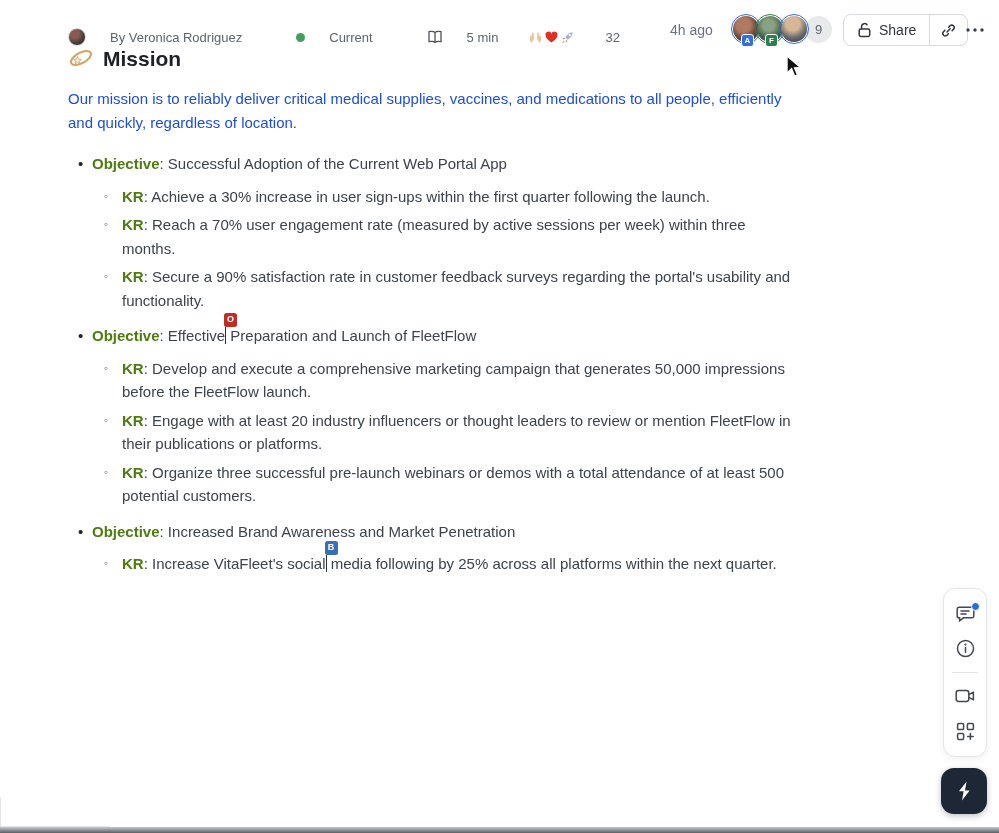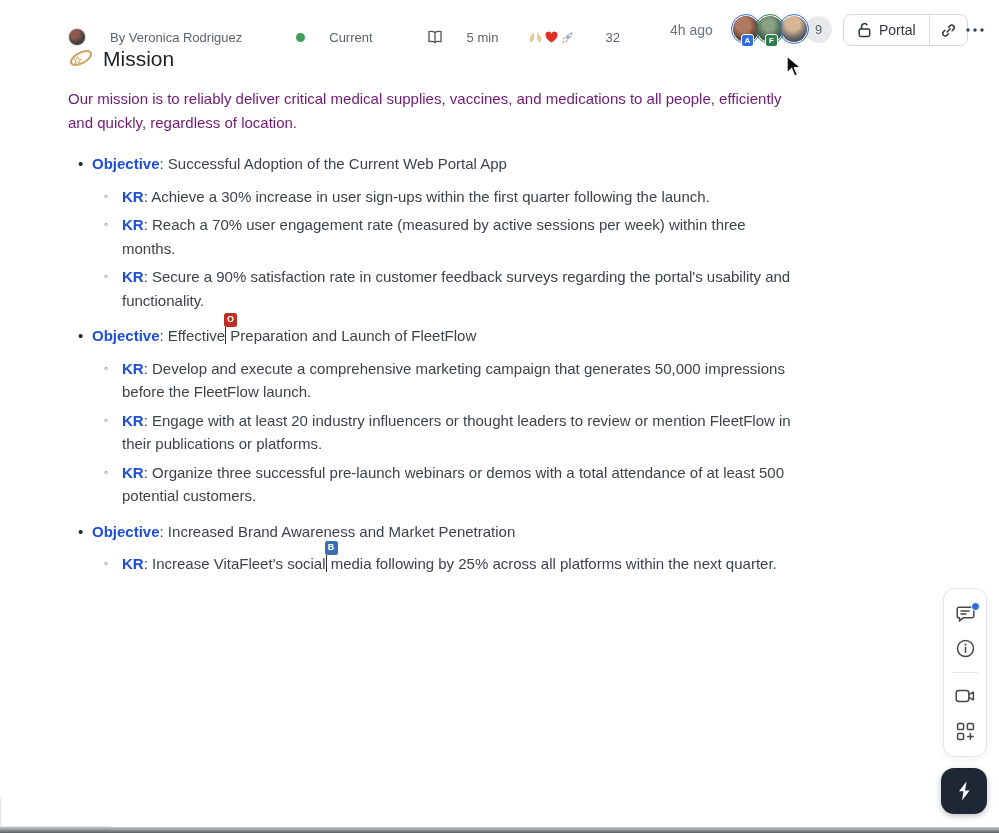--- a/index.html
+++ b/index.html
@@ -34,29 +34,29 @@
   .title-row { margin-top:139px; display:flex; align-items:center; gap:13px; }
   .doc-title { font-size:26px; font-weight:bold; color:#1f2428; letter-spacing:-0.2px; }
   .meta-row { margin-top:28px; display:flex; align-items:center; gap:24px; font-size:13px; color:#5c6470; }
   .meta-row .sep { width:6px; }
   .mini-avatar { width:18px; height:18px; border-radius:50%;
       background:radial-gradient(circle at 35% 30%, #8a5a50 0 28%, #463f3c 60%, #26221f 100%); border:1px solid #d9dbde; }
   .status-dot { width:9px; height:9px; border-radius:50%; background:#43a05c; }
   .reactions { display:flex; align-items:center; gap:1px; margin-left:6px; }
   .rcount { margin-left:6px; color:#5c6470; }
 
-  h2.sec { display:flex; align-items:center; gap:9px; font-size:21px; font-weight:normal; color:#1d2125; margin:0;text-align:center; }
+  h2.sec { display:flex; align-items:center; gap:9px; font-size:21px; font-weight:bold; color:#1d2125; margin:0;text-align:center; }
   .mission-h { margin-top:36px; }
   .goals-h { margin-top:31px; }
-  .para { font-size:15px; line-height:24px; color:#701a75; }
+  .para { font-size:15px; line-height:24px; color:#1d4ed8; }
 
   .goals-list { margin-top:17px; font-size:15px; }
   .li { display:flex; line-height:23.5px; }
   .li .t { flex:1; }
-  .li b { color:#1d4ed8; }
+  .li b { color:#4d7c0f; }
   .l1 { padding-left:10px; margin-top:12px; margin-bottom:9px; }
   .b1 { width:14px; color:#22272c; }
   .l2 { padding-left:36px; margin-bottom:5px; }
   .b2 { width:18px; color:#4b535b; font-size:12px; line-height:23.5px; }
 
   .caret { display:inline-block; position:relative; width:0; border-left:1.5px solid #2a3138; height:17px;
            vertical-align:-3px; }
   .flag { position:absolute; top:-14px; left:-2px; width:13px; height:14px; border-radius:2.5px;
           color:#fff; font-size:9px; font-weight:bold; display:flex; align-items:center; justify-content:center; }
 
@@ -104,21 +104,21 @@
   <div class="overflow-count">9</div>
 
   <div class="share-group">
     <div class="share-btn">
       <span>
         <svg width="15" height="16" viewBox="0 0 15 16" fill="none" stroke="#30363c" stroke-width="1.5">
           <rect x="2.2" y="7" width="10.5" height="7.4" rx="1.6"></rect>
           <path d="M4.6 7 V4.6 a3 3 0 0 1 5.7-1.3"></path>
         </svg>
       </span>
-      <span>Portal</span>
+      <span>Share</span>
     </div>
     <div class="link-btn">
       <span>
         <svg width="17" height="17" viewBox="0 0 17 17" fill="none" stroke="#30363c" stroke-width="1.5" stroke-linecap="round">
           <path d="M7 10 L10.2 6.8"></path>
           <path d="M8.6 5.2 l1.6-1.6 a2.5 2.5 0 0 1 3.5 3.5 l-1.6 1.6"></path>
           <path d="M8.4 11.8 l-1.6 1.6 a2.5 2.5 0 0 1 -3.5 -3.5 l1.6 -1.6"></path>
         </svg>
       </span>
     </div>

